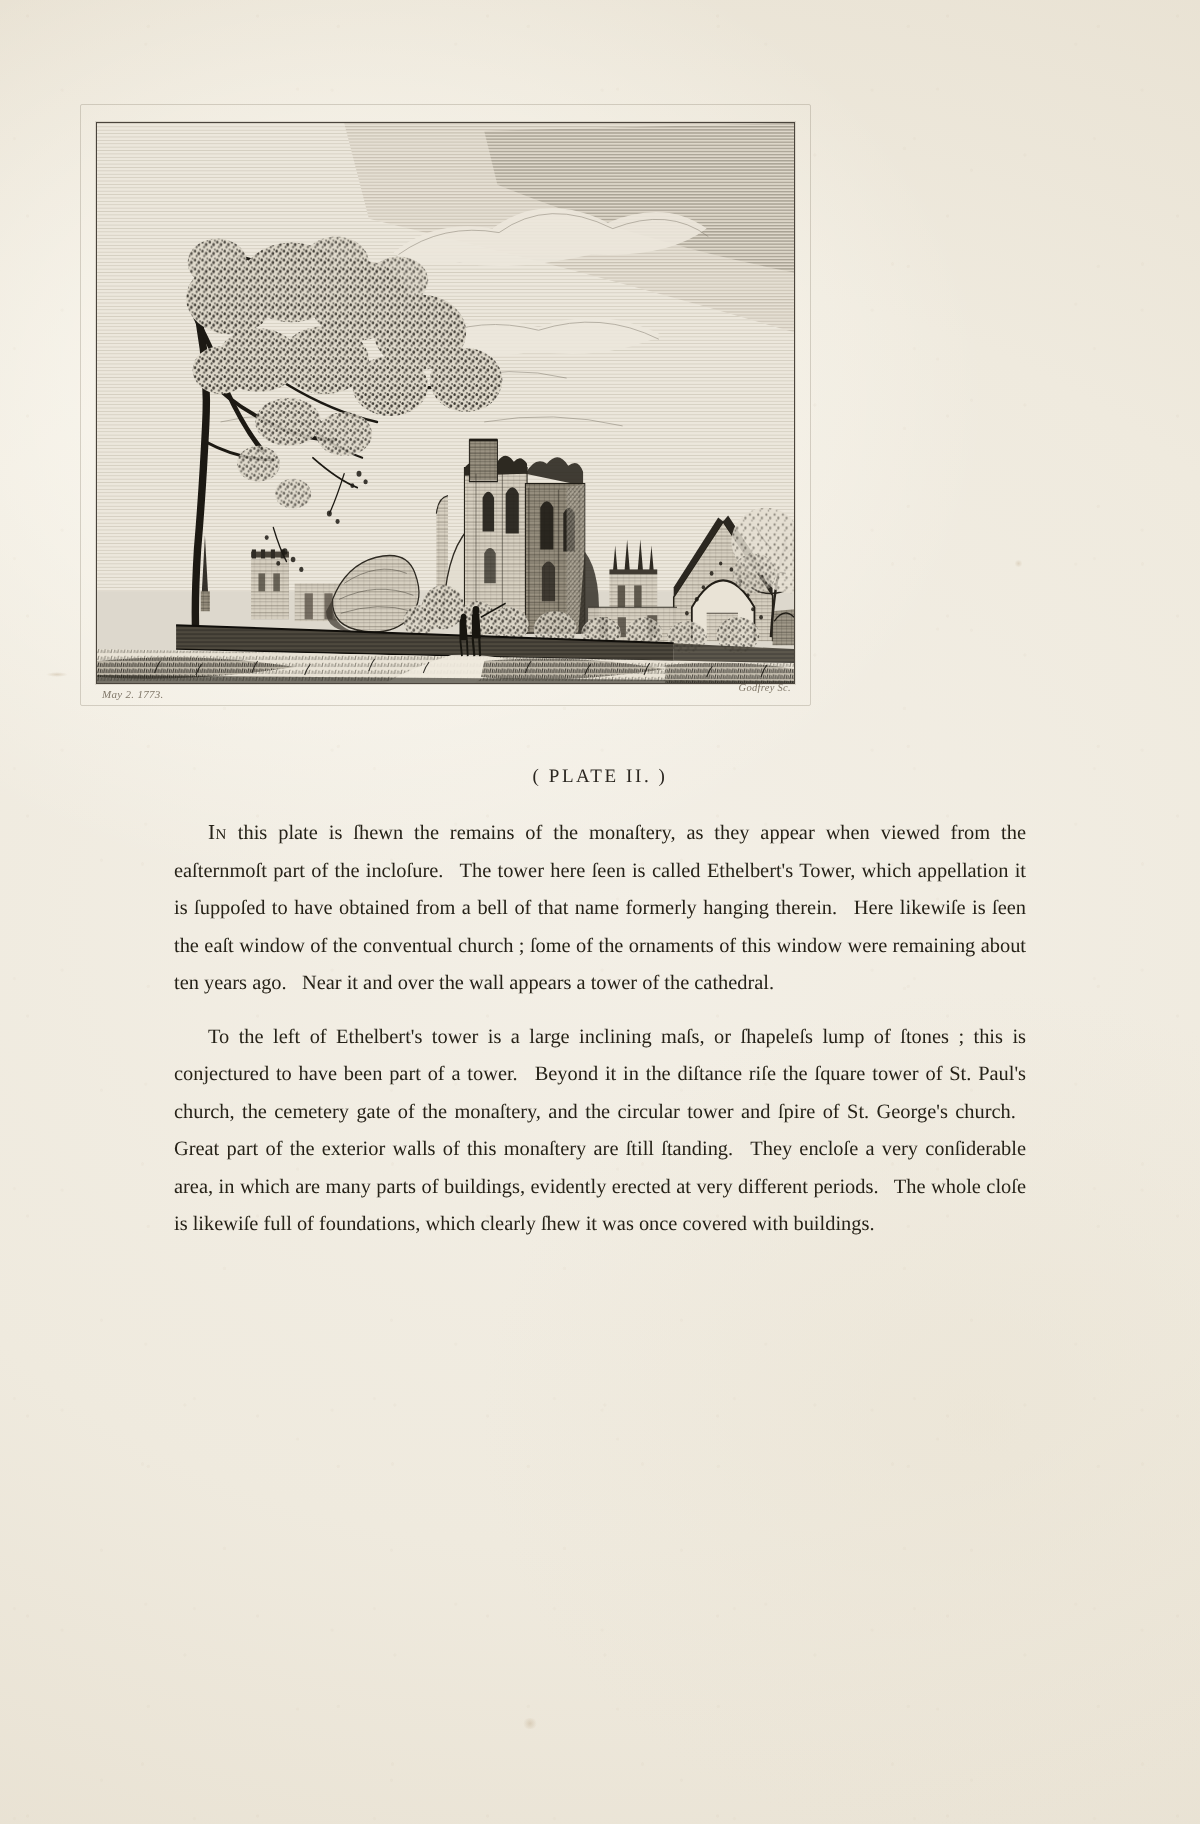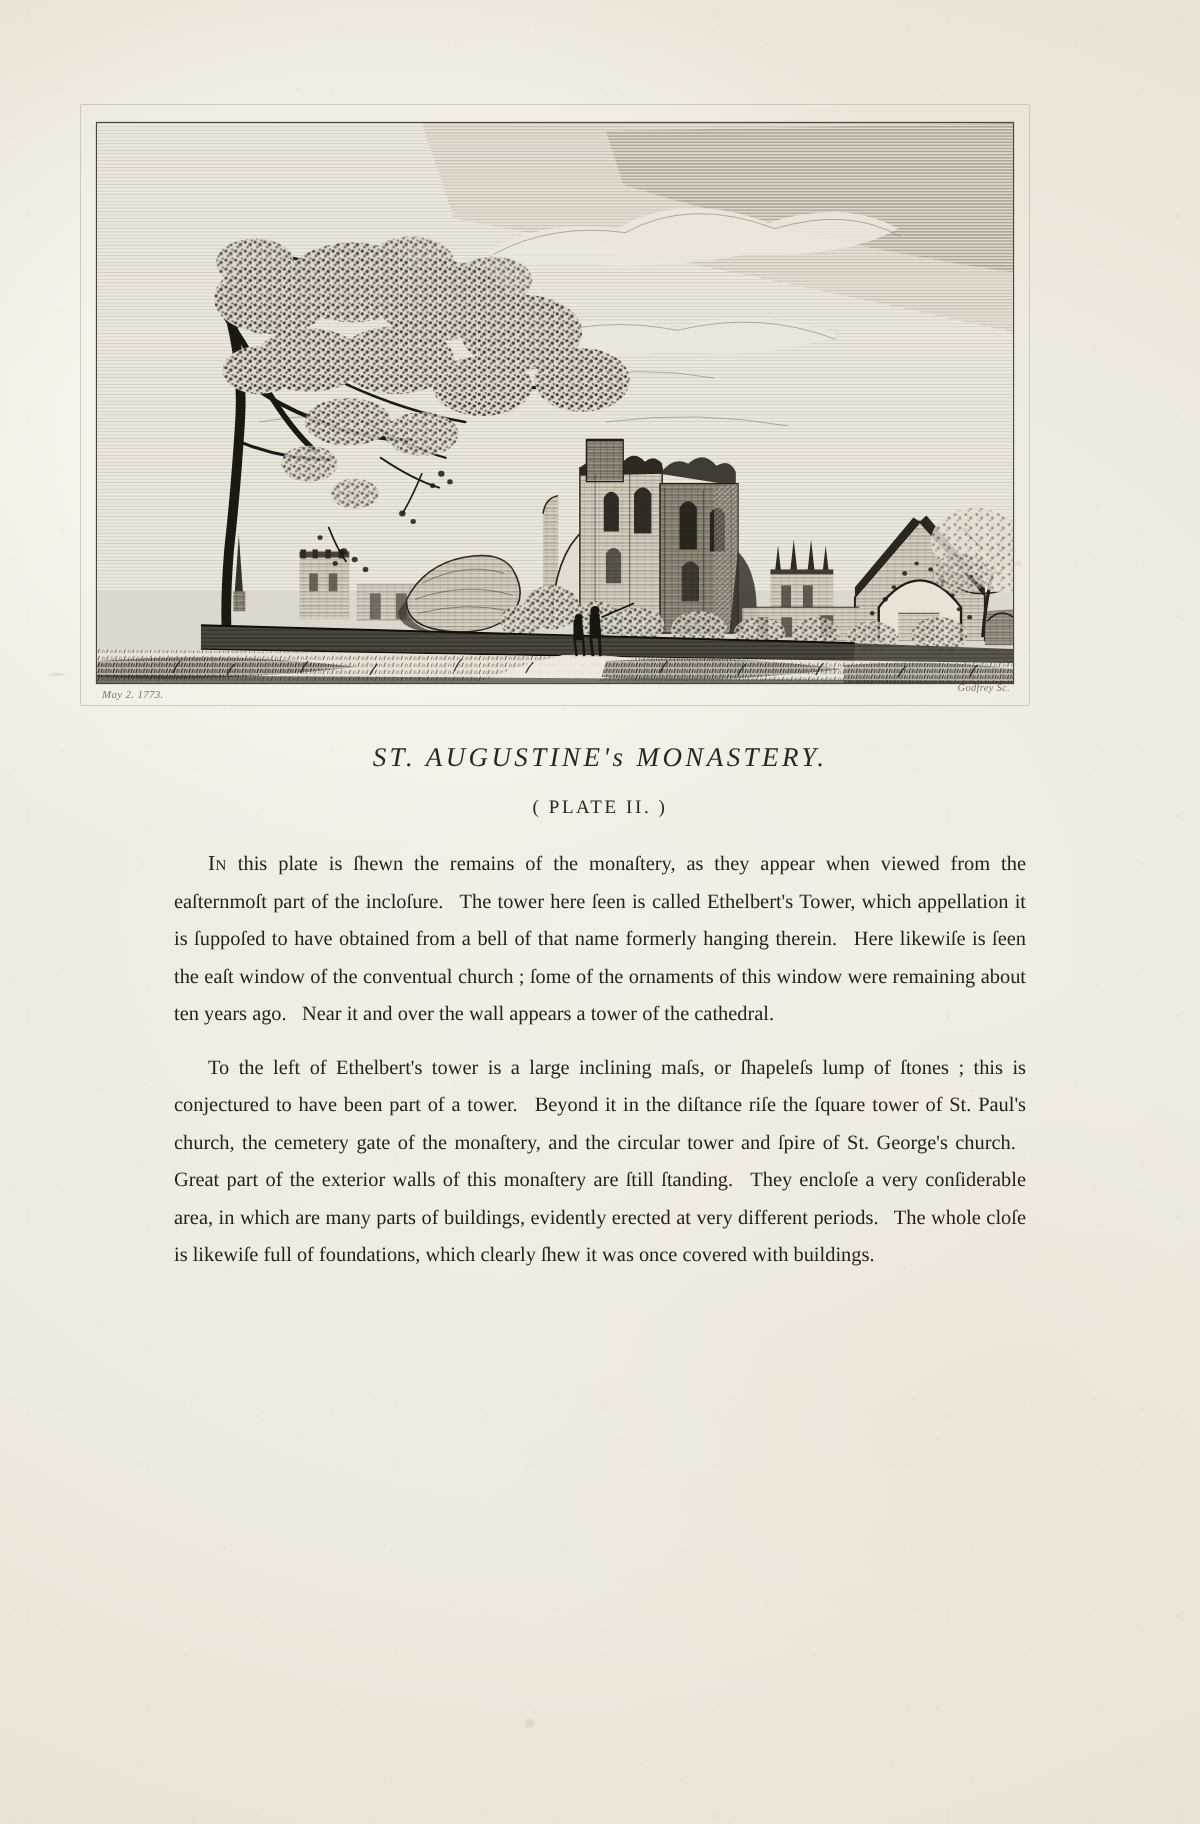--- a/index.html
+++ b/index.html
@@ -51,21 +51,21 @@
     position: absolute;
     border-radius: 50%;
     pointer-events: none;
   }
 
   
   #plate-wrap {
     position: absolute;
     left: 96px;
     top: 122px;
-    width: 918px;
+    width: 699px;
     height: 562px;
   }
   #plate-frame {
     position: absolute;
     inset: 0;
     border: 1.3px solid #4a443c;
     box-shadow: 0 0 0 1px rgba(120,110,95,.18);
     overflow: hidden;
     background: #ddd8cd;
   }
@@ -505,21 +505,20 @@
         </g>
       </svg>
     </div>
 
     <div id="inscription-date" class="plate-inscription">May 2. 1773.</div>
     <div id="inscription-engraver" class="plate-inscription">Godfrey Sc.</div>
   </div>
 
   <div id="letterpress">
 
-    <div id="plate-title">ST. AUGUSTINE's MONASTERY.</div>
 
     <div id="plate-number">( PLATE II. )</div>
 
     <div id="body-text">
       <p><span class="indent"></span><span class="smallcaps">In</span><span> this plate is ſhewn the remains of the monaſtery, as they appear when viewed from the eaſternmoſt part of the incloſure.  The tower here ſeen is called Ethelbert's Tower, which appellation it is ſuppoſed to have obtained from a bell of that name formerly hanging therein.  Here likewiſe is ſeen the eaſt window of the conventual church ; ſome of the ornaments of this window were remaining about ten years ago.  Near it and over the wall appears a tower of the cathedral.</span></p>
       <p><span class="indent"></span><span>To the left of Ethelbert's tower is a large inclining maſs, or ſhapeleſs lump of ſtones ; this is conjectured to have been part of a tower.  Beyond it in the diſtance riſe the ſquare tower of St. Paul's church, the cemetery gate of the monaſtery, and the circular tower and ſpire of St. George's church.  Great part of the exterior walls of this monaſtery are ſtill ſtanding.  They encloſe a very conſiderable area, in which are many parts of buildings, evidently erected at very different periods.  The whole cloſe is likewiſe full of foundations, which clearly ſhew it was once covered with buildings.</span></p>
     </div>
   </div>
 </div>
 

